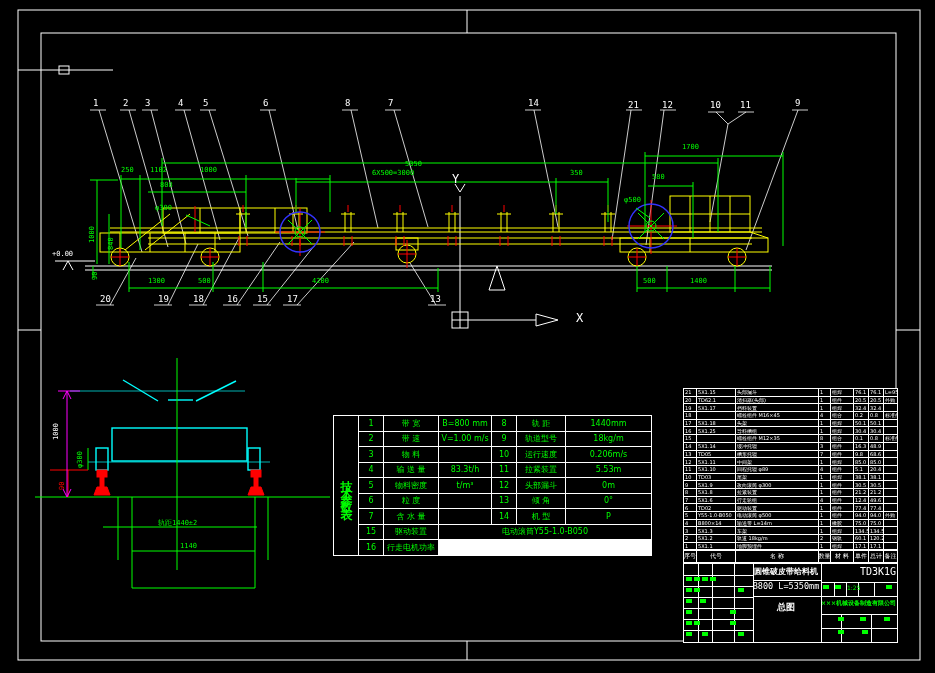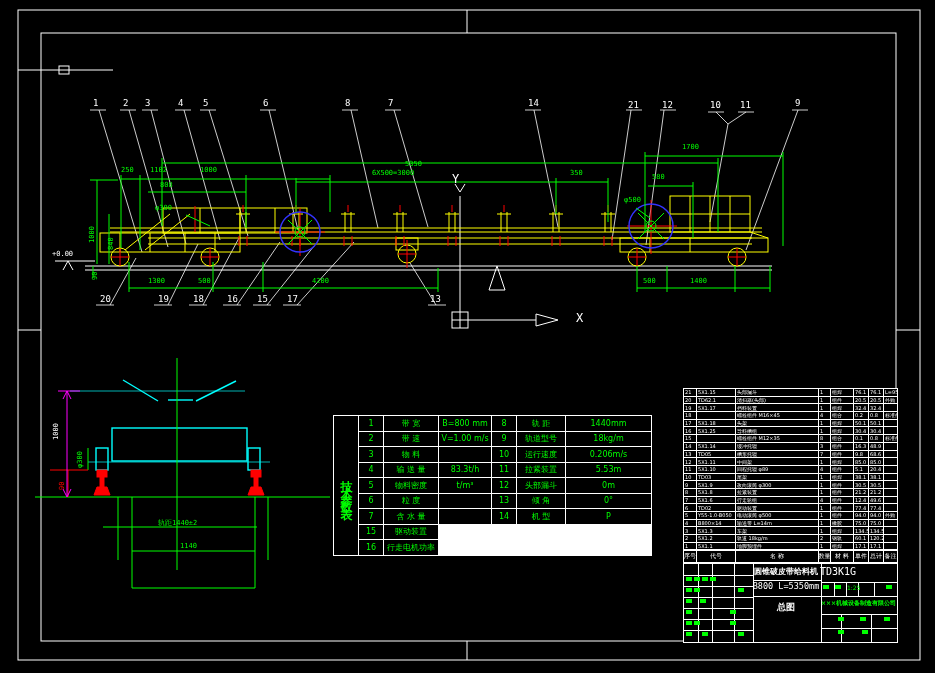--- a/index.html
+++ b/index.html
@@ -327,20 +327,21 @@
 <span class="co" style="left:227px;top:294px">16</span>
 <span class="co" style="left:257px;top:294px">15</span>
 <span class="co" style="left:287px;top:294px">17</span>
 <span class="co" style="left:430px;top:294px">13</span>
 
 <div id="ptable">
   <div class="side">技术参数表</div>
 
   <div style="grid-column:2;grid-row:8">15</div>
   <div style="grid-column:3;grid-row:8">驱动装置</div>
+  <div style="grid-column:4/8;grid-row:8">电动滚筒Y55-1.0-B050</div>
 
   <div style="grid-column:2;grid-row:9">16</div>
   <div style="grid-column:3;grid-row:9">行走电机功率</div>
 
     <div>1</div>
     <div>带  宽</div>
     <div>B=800 mm</div>
     <div>8</div>
     <div>轨  距</div>
     <div>1440mm</div>
@@ -612,21 +613,21 @@
   <div class="tl" style="left:174px;top:18px;width:1px;height:14px"></div>
   <div class="tl" style="left:190px;top:18px;width:1px;height:14px"></div>
   <div class="tl" style="left:157px;top:50px;width:1px;height:28px"></div>
   <div class="tl" style="left:187px;top:50px;width:1px;height:28px"></div>
   <div class="tl" style="left:137px;top:64px;width:76px;height:1px"></div>
 </div>
 
 <span class="ttext" style="left:752px;top:566px;width:68px;text-align:center;font-size:8px;font-weight:bold">圆锥破皮带给料机</span>
 <span class="ttext" style="left:752px;top:581px;width:68px;text-align:center;font:8.5px 'DejaVu Sans Mono',monospace">B800 L=5350mm</span>
 <span class="ttext" style="left:752px;top:601px;width:68px;text-align:center;font-size:9px;font-weight:bold">总图</span>
-<span class="ttext" style="left:820px;top:566px;width:76px;text-align:left;font:10px 'DejaVu Sans Mono',monospace">TD3K1G</span>
+<span class="ttext" style="left:820px;top:566px;width:76px;text-align:right;font:10px 'DejaVu Sans Mono',monospace">TD3K1G</span>
 <span class="gtext" style="left:847px;top:584px;font-size:6px">1:25</span>
 <span class="gtext" style="left:821px;top:599px;width:74px;text-align:center;font-size:6px;font-weight:bold">×××机械设备制造有限公司</span>
 
 <div class="gblk" style="left:686px;top:577px"></div>
 <div class="gblk" style="left:694px;top:577px"></div>
 <div class="gblk" style="left:702px;top:577px"></div>
 <div class="gblk" style="left:710px;top:577px"></div>
 <div class="gblk" style="left:686px;top:588px"></div>
 <div class="gblk" style="left:694px;top:588px"></div>
 <div class="gblk" style="left:738px;top:588px"></div>

